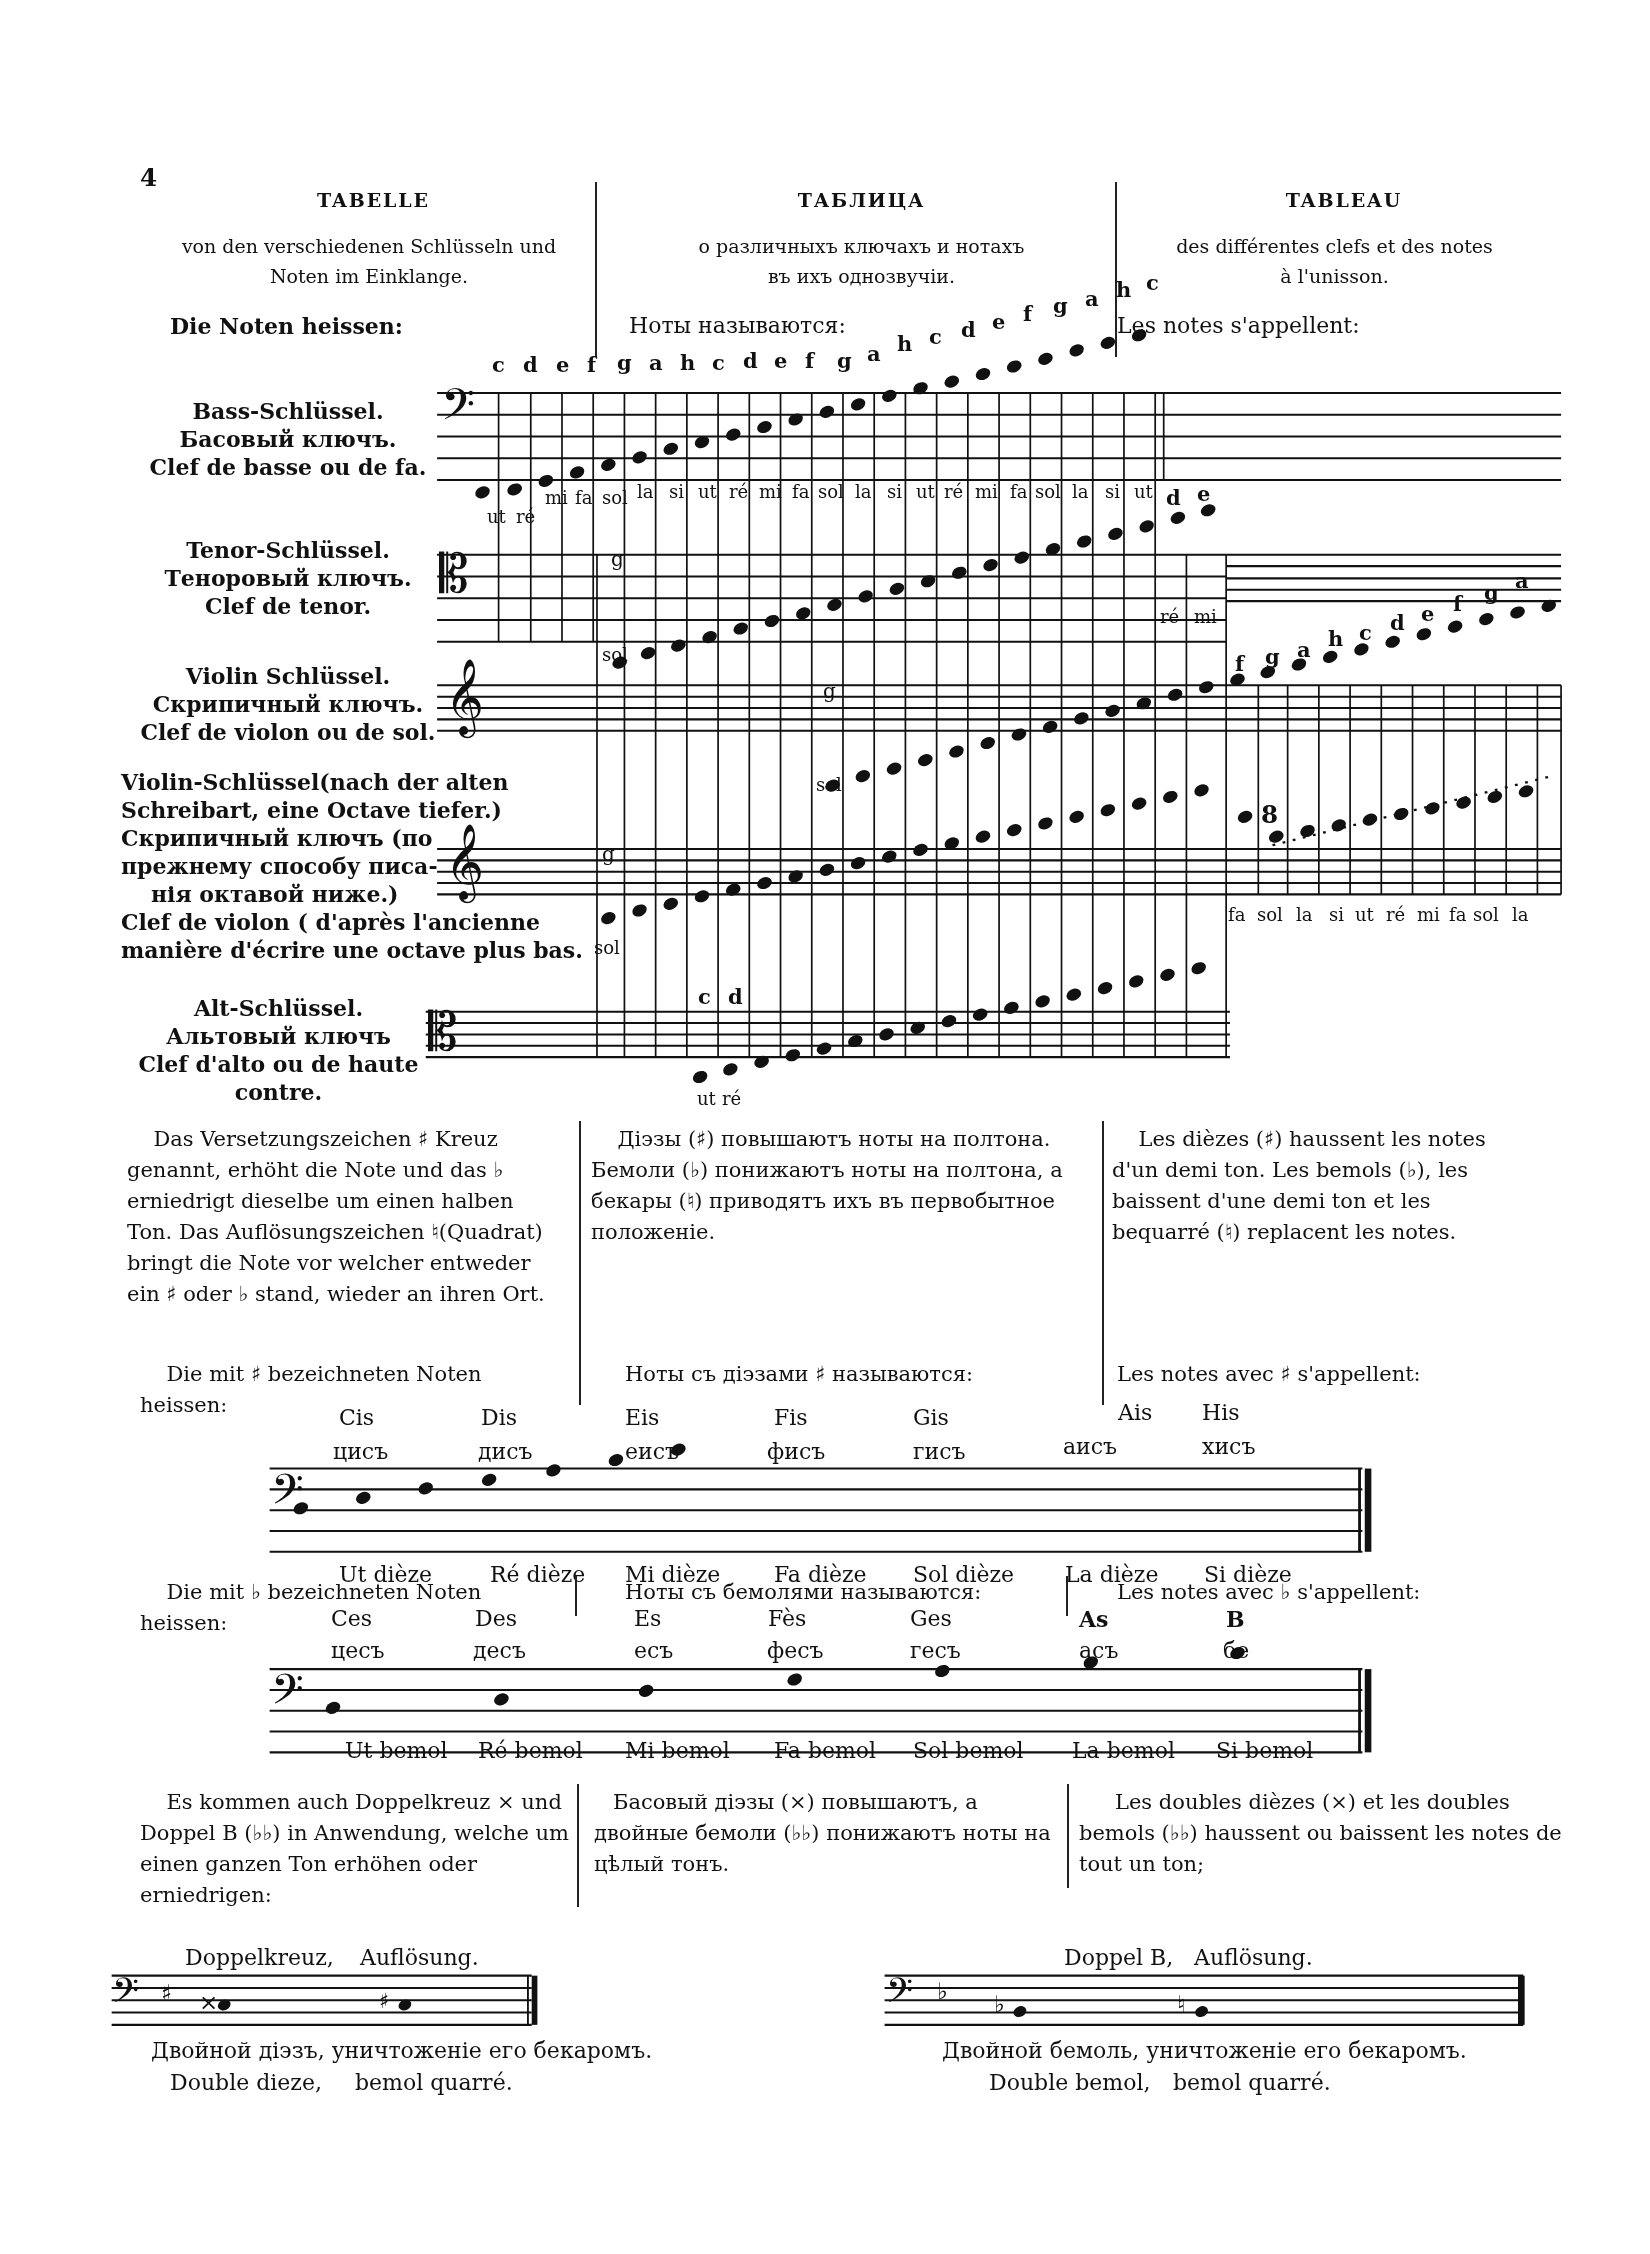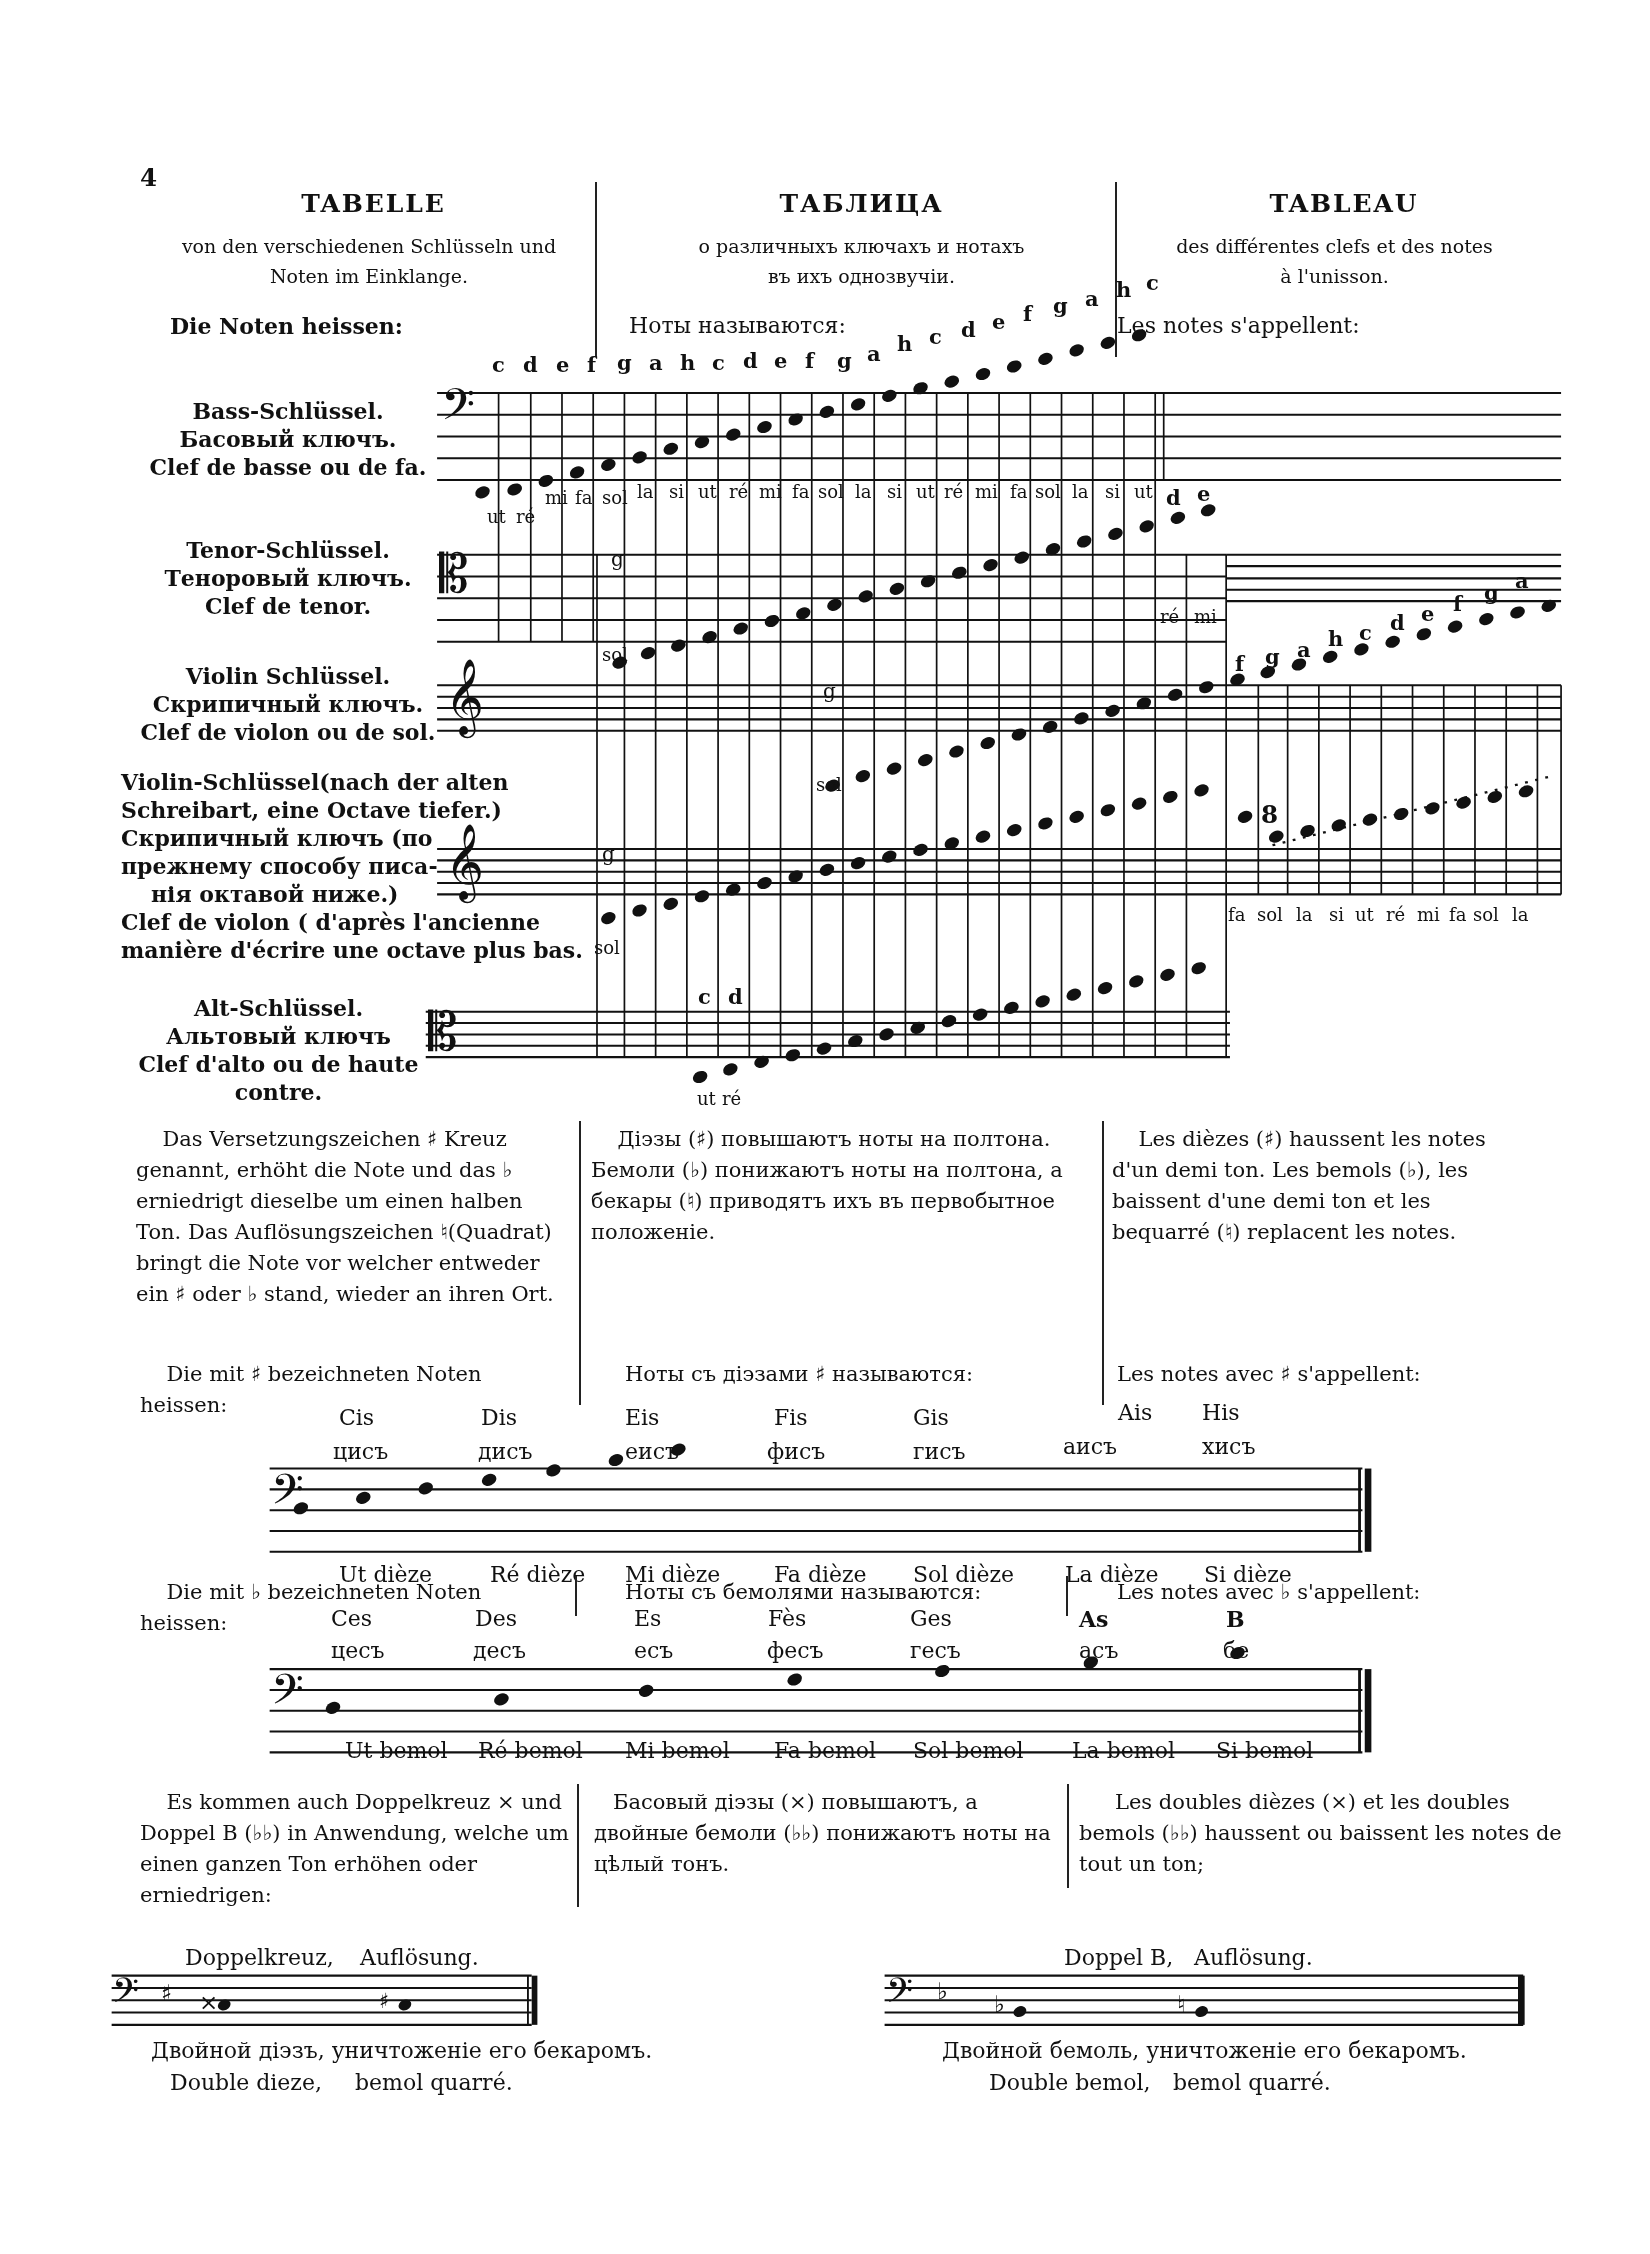--- a/index.html
+++ b/index.html
@@ -1,19 +1,19 @@
 <!DOCTYPE html>
 <html style="font-size:15px"><head>
 <meta charset="utf-8">
 <style>
   html,body{margin:0;padding:0;background:#ffffff;}
   body{width:1650px;height:2254px;position:relative;overflow:hidden;color:#111;font-family:"DejaVu Serif","Liberation Serif",serif;}
   .abs{position:absolute;white-space:nowrap;}
   .ctr{text-align:center;}
-  .title{font-size:25px;font-weight:bold;letter-spacing:1.9px;}
+  .title{font-size:19px;font-weight:bold;letter-spacing:1.9px;}
   .sub{font-size:19px;line-height:30px;}
   .lbl{font-size:22px;line-height:28px;}
   .clef-lbl{font-size:22px;line-height:28px;font-weight:bold;text-align:center;}
   .para{font-size:21px;line-height:31px;white-space:normal;}
   .note-name{font-size:21px;font-weight:bold;}
   .solf{font-size:18px;}
   .small{font-size:20px;}
   .vline{position:absolute;width:1.9px;background:#222;}
   svg{position:absolute;left:0;top:0;}
 </style>
@@ -380,21 +380,21 @@
 <div class="abs solf" style="left:1512px;top:904px;">la</div>
 
 <div class="abs note-name" style="left:698px;top:984px;">c</div>
 <div class="abs note-name" style="left:728px;top:984px;">d</div>
 <div class="abs solf" style="left:697px;top:1088px;">ut</div>
 <div class="abs solf" style="left:722px;top:1088px;">ré</div>
 
 <div class="vline" style="left:579px;top:1121px;height:284px;"></div>
 <div class="vline" style="left:1102px;top:1121px;height:284px;"></div>
 
-<div class="abs para" style="left:136px;top:1124px;width:431px;text-indent:26.5px;">Das Versetzungszeichen ♯ Kreuz genannt, erhöht die Note und das ♭ erniedrigt dieselbe um einen halben Ton. Das Auflösungszeichen ♮(Quadrat) bringt die Note vor welcher entweder ein ♯ oder ♭ stand, wieder an ihren Ort.</div>
+<div class="abs para" style="left:127px;top:1124px;width:431px;text-indent:26.5px;">Das Versetzungszeichen ♯ Kreuz genannt, erhöht die Note und das ♭ erniedrigt dieselbe um einen halben Ton. Das Auflösungszeichen ♮(Quadrat) bringt die Note vor welcher entweder ein ♯ oder ♭ stand, wieder an ihren Ort.</div>
 <div class="abs para" style="left:591px;top:1124px;width:502px;text-indent:26.5px;">Діэзы (♯) повышаютъ ноты на полтона. Бемоли (♭) понижаютъ ноты на полтона, а бекары (♮) приводятъ ихъ въ первобытное положеніе.</div>
 <div class="abs para" style="left:1112px;top:1124px;width:397px;text-indent:26.5px;">Les dièzes (♯) haussent les notes d'un demi ton. Les bemols (♭), les baissent d'une demi ton et les bequarré (♮) replacent les notes.</div>
 
 <div class="abs para" style="left:140px;top:1359px;width:435px;">
   <div style="padding-left:26.5px;">Die mit ♯ bezeichneten Noten</div>
   <div>heissen:</div>
 </div>
 <div class="abs para" style="left:625px;top:1359px;">Ноты съ діэзами ♯ называются:</div>
 <div class="abs para" style="left:1117px;top:1359px;">Les notes avec ♯ s'appellent:</div>
 

